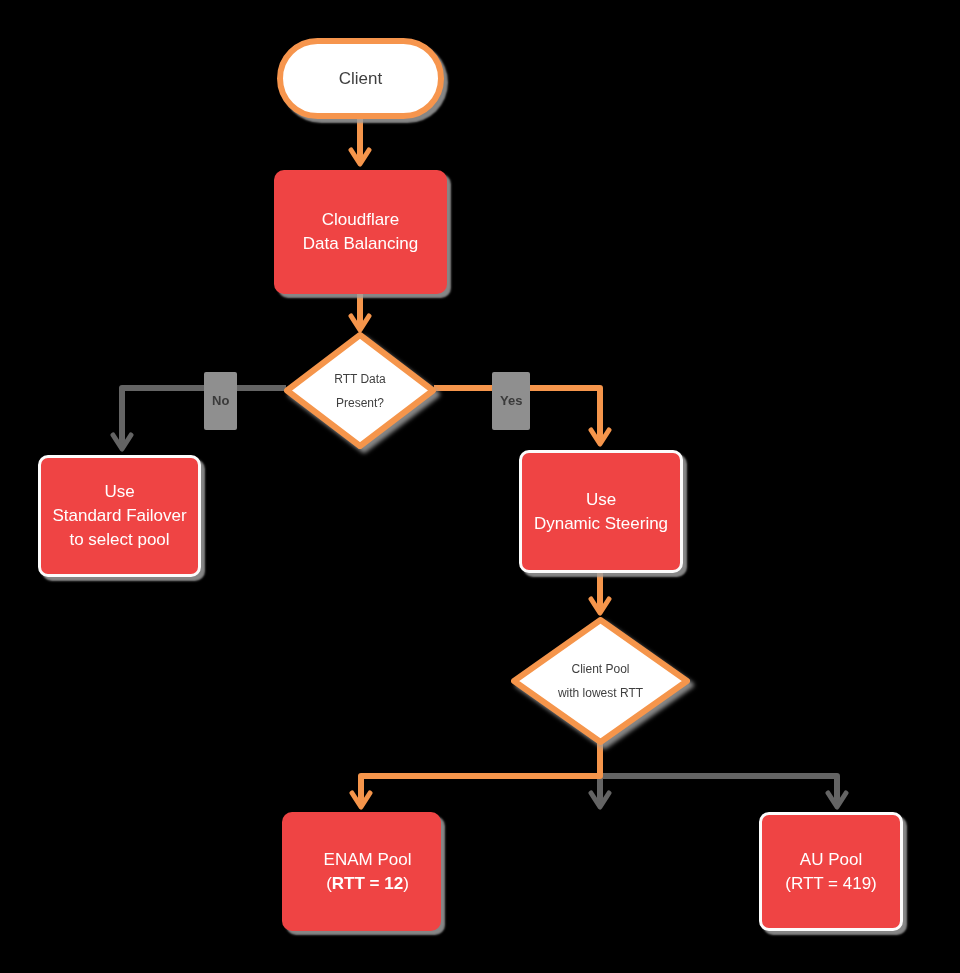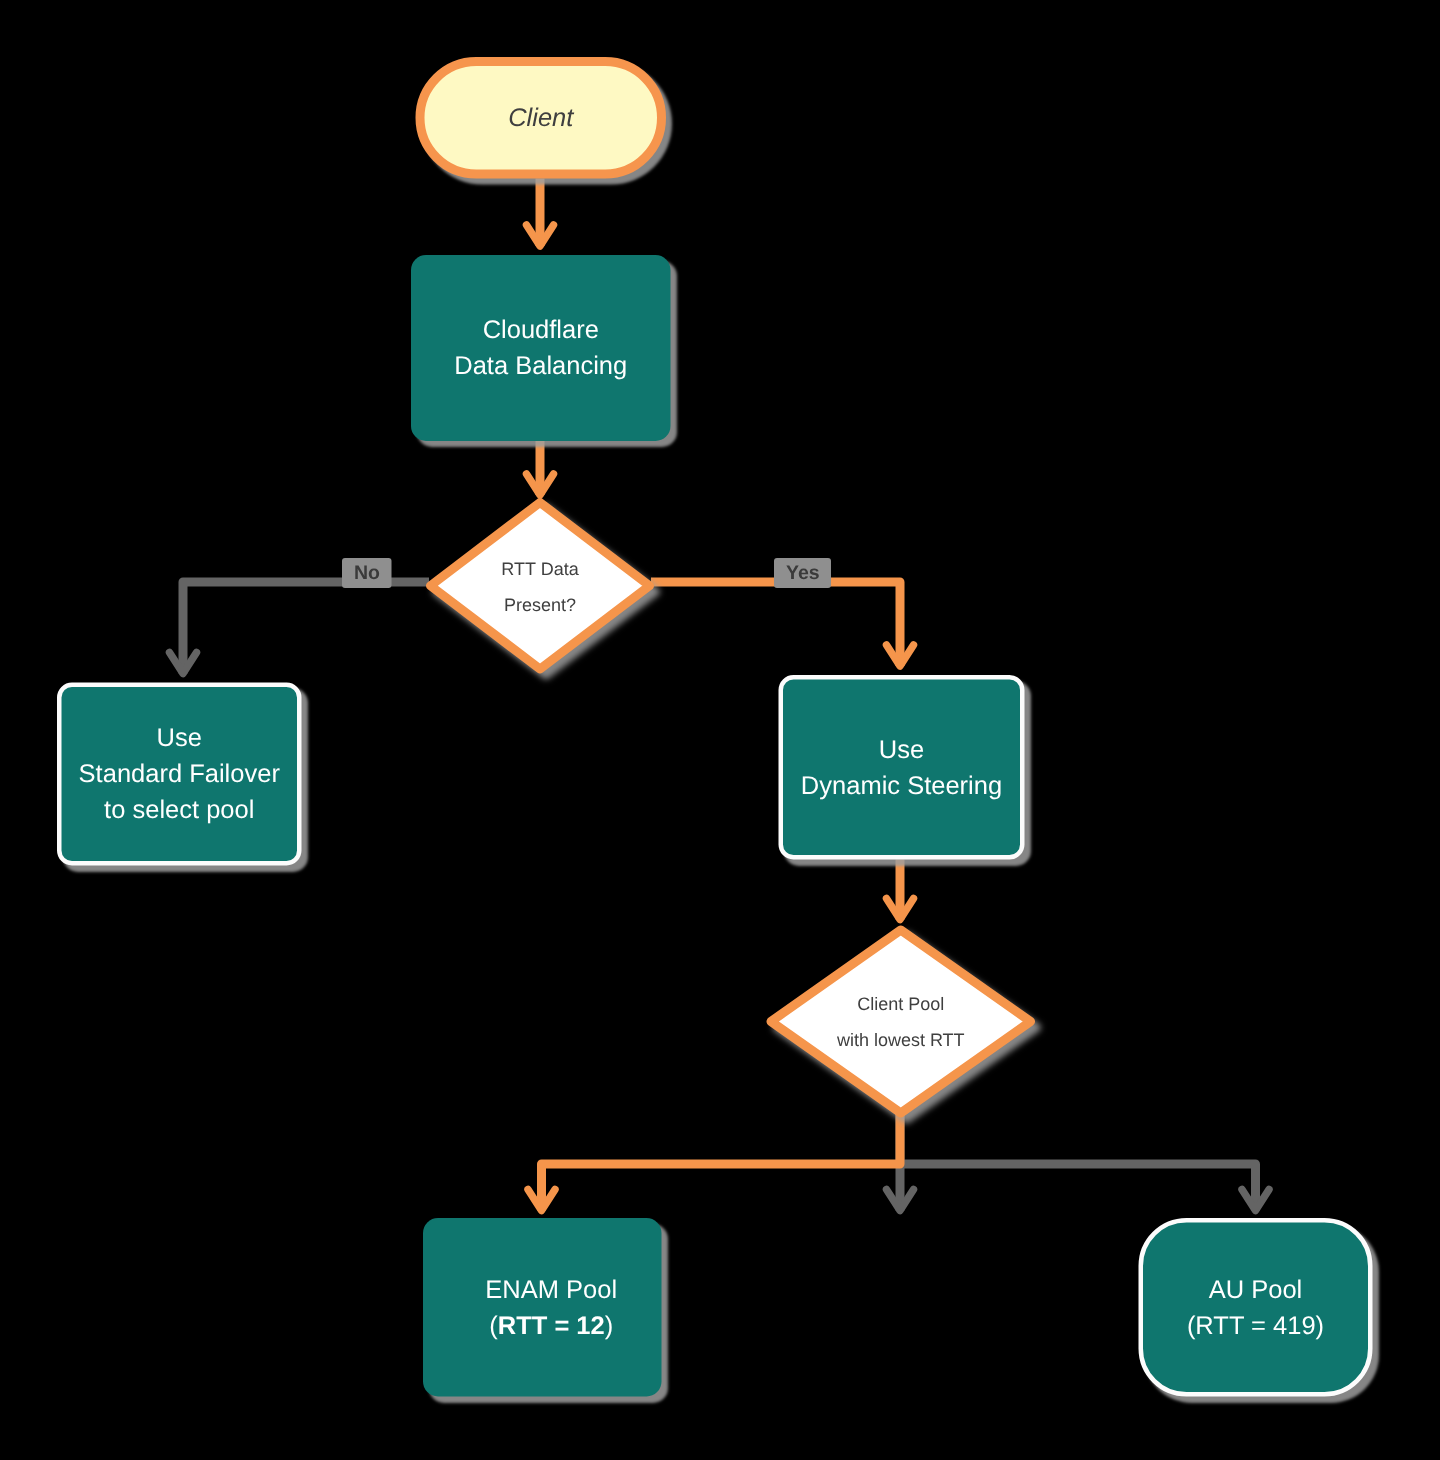--- a/index.html
+++ b/index.html
@@ -8,42 +8,42 @@
     font-family:"Liberation Sans", sans-serif; overflow:hidden;
   }
   .canvas * { box-sizing:border-box; }
   .edges { position:absolute; left:0; top:0; width:960px; height:973px; }
   .node {
     position:absolute; display:flex; flex-direction:column;
     align-items:center; justify-content:center; text-align:center;
     color:#ffffff; font-size:17px; line-height:24px;
   }
   .rect {
-    background:#0f766e; border-radius:10px;
+    background:#ef4444; border-radius:10px;
     box-shadow:4px 4px 2px rgba(158,158,158,0.85);
   }
   .rect.bordered { border:3px solid #fcfcfc; }
   .terminator {
-    background:#fef9c3; border:6px solid #F6954D; border-radius:42px;
-    color:#3f3f3f; box-shadow:4px 4px 2px rgba(158,158,158,0.85);font-style:italic;
+    background:#ffffff; border:6px solid #F6954D; border-radius:42px;
+    color:#3f3f3f; box-shadow:4px 4px 2px rgba(158,158,158,0.85);
   }
   .diamond-wrap {
     position:absolute;
     filter:drop-shadow(4px 4px 2px rgba(158,158,158,0.85));
   }
   .diamond-wrap svg { display:block; }
   .diamond-text {
     position:absolute; inset:0; display:flex; flex-direction:column;
     align-items:center; justify-content:center; text-align:center;
     color:#3f3f3f; font-size:12px; line-height:24px;
   }
   .edge-label {
     position:absolute; background:#8f8f8f; color:#3a3a3a;
     font-size:13px; font-weight:700; line-height:18px;
-    padding:1px 8px; border-radius:2px;margin-left:24px;
+    padding:20px 8px; border-radius:2px;
   }
   .bold { font-weight:700; }
 </style>
 </head>
 <body>
 
 <div class="canvas">
 
   <svg class="edges" width="960" height="973" viewBox="0 0 960 973">
     <defs>
@@ -110,18 +110,18 @@
   </div>
 
   <div class="node rect" style="left:282px; top:812px; width:159px; height:119px;padding-left:12px;">
     <span>ENAM Pool</span>
     <span>
       <span>(</span><span class="bold">RTT = 12</span><span>)</span>
     </span>
   </div>
 
 
-  <div class="node rect bordered" style="left:759px; top:812px; width:156px; height:119px;border-radius:32px;">
+  <div class="node rect bordered" style="left:759px; top:812px; width:144px; height:119px;">
     <span>AU Pool</span>
     <span>(RTT = 419)</span>
   </div>
 
 </div>
 
 </body></html>

